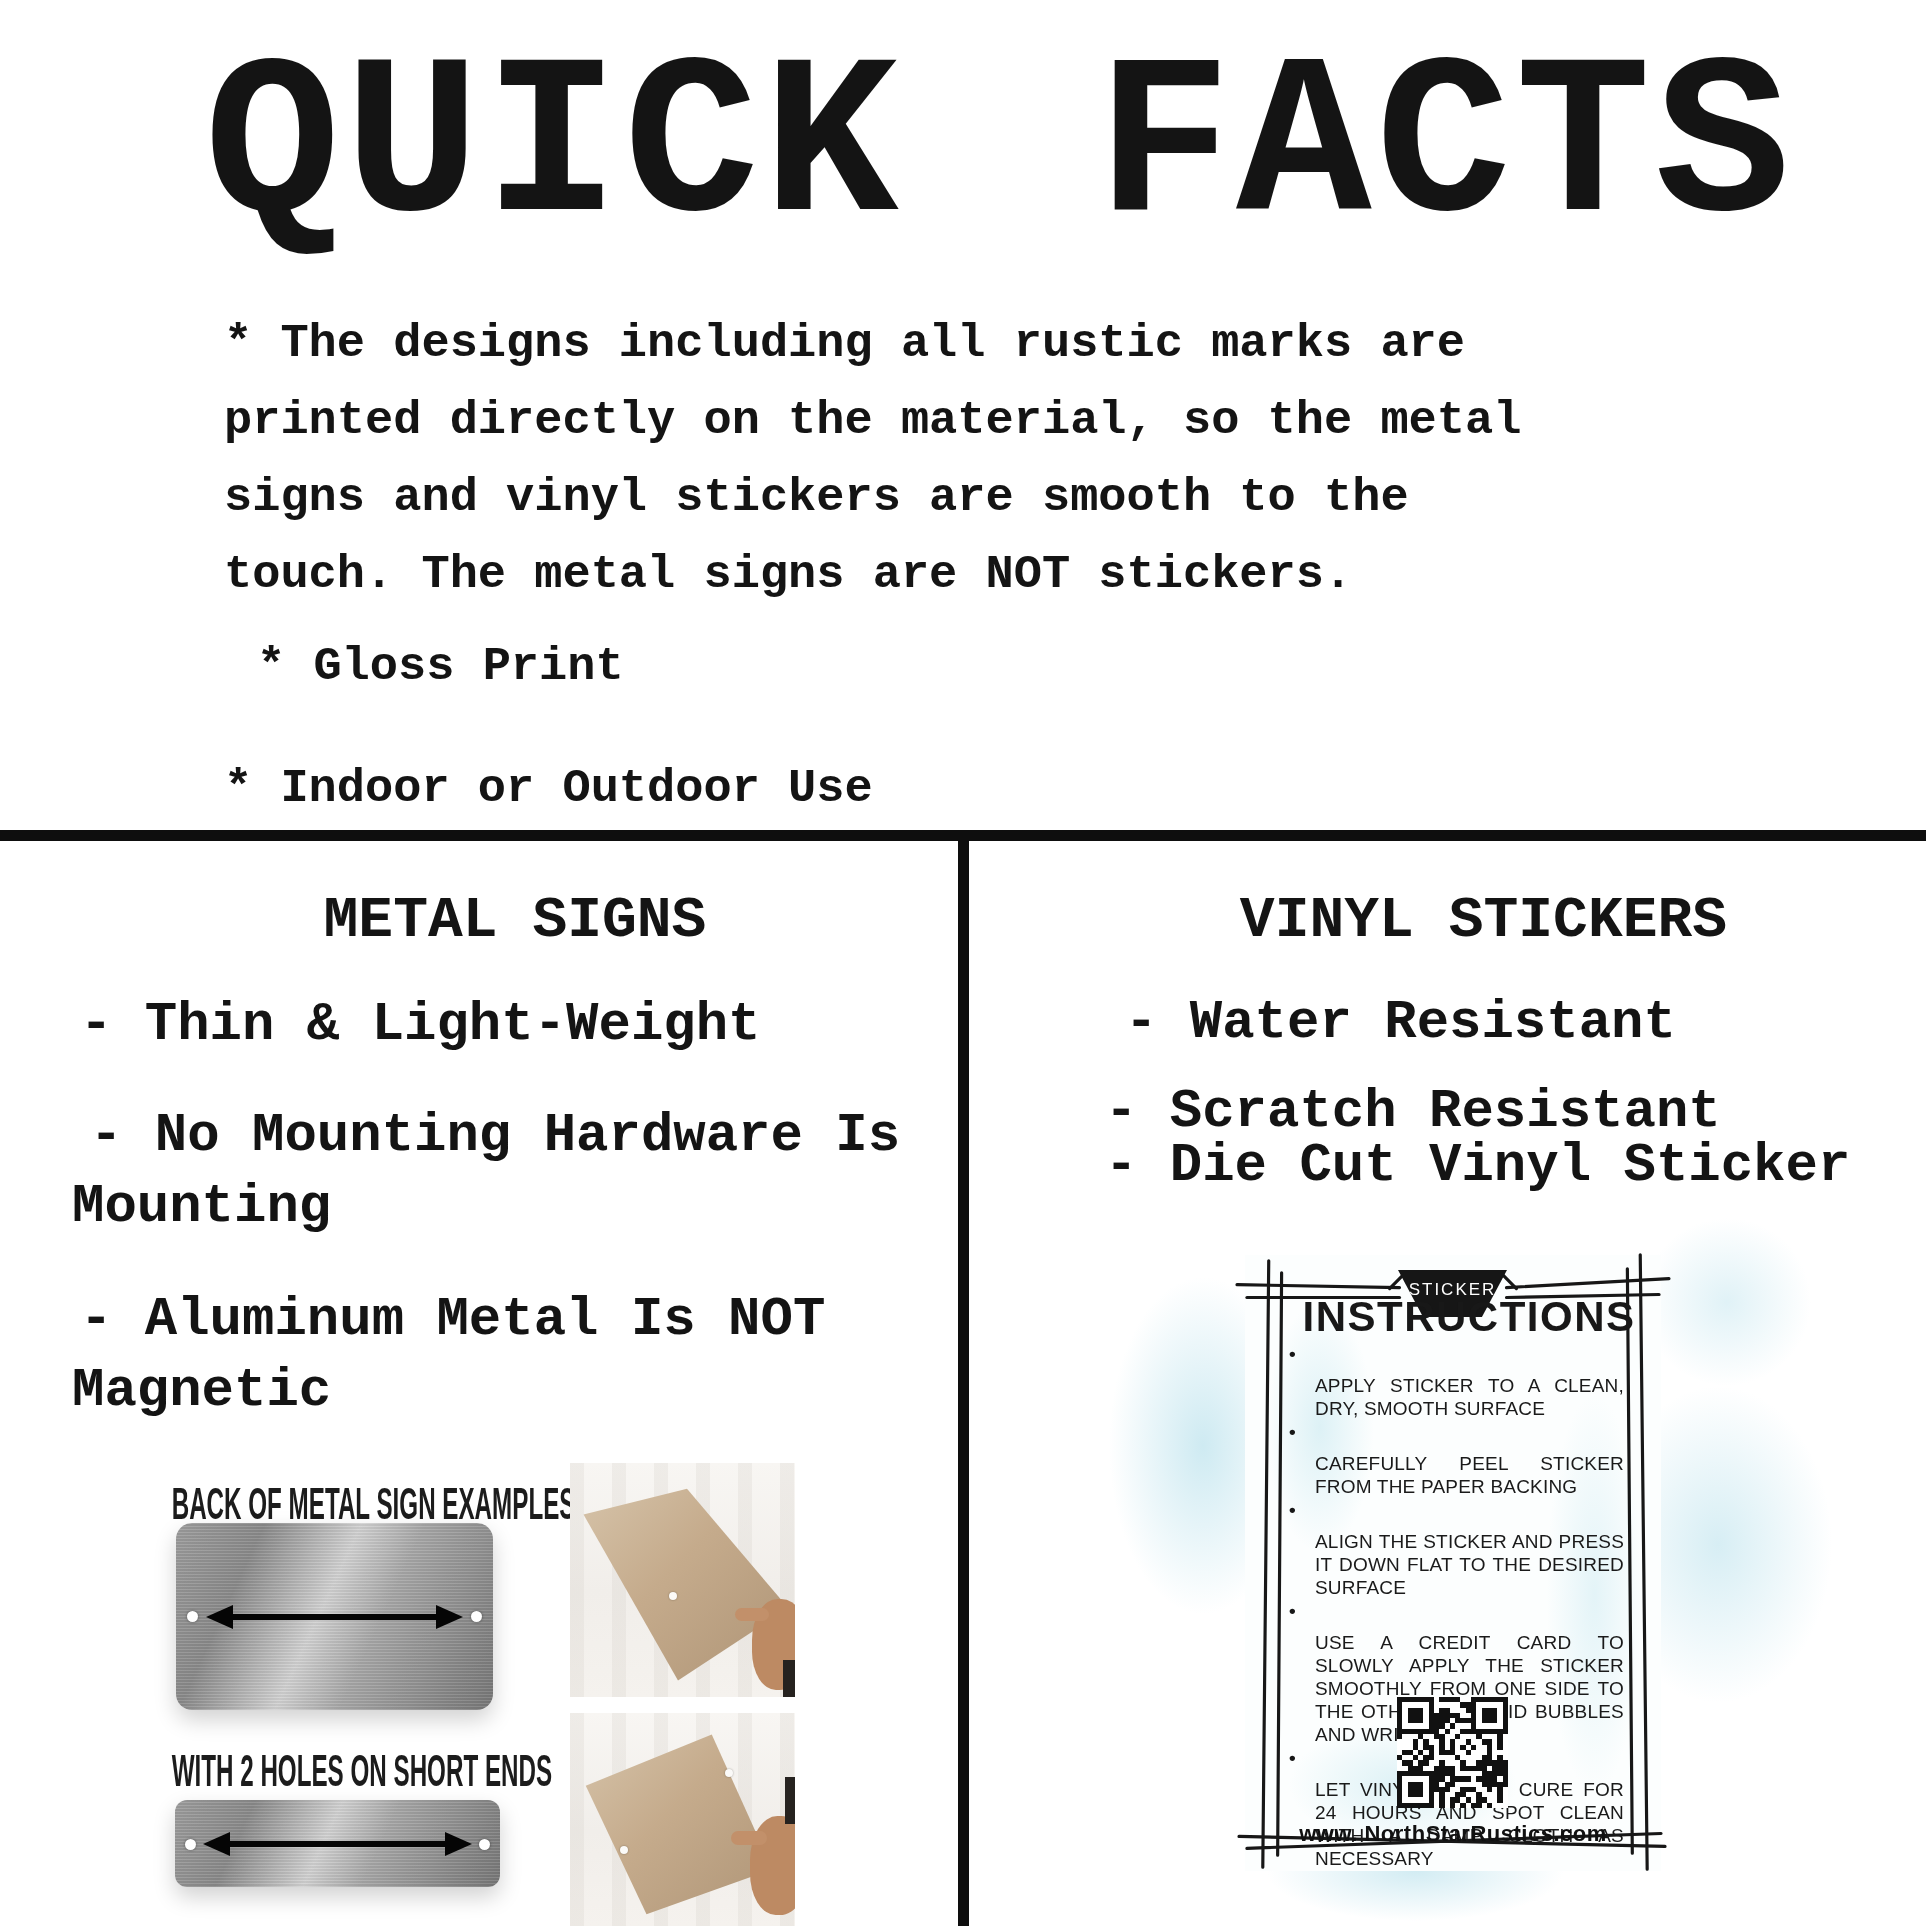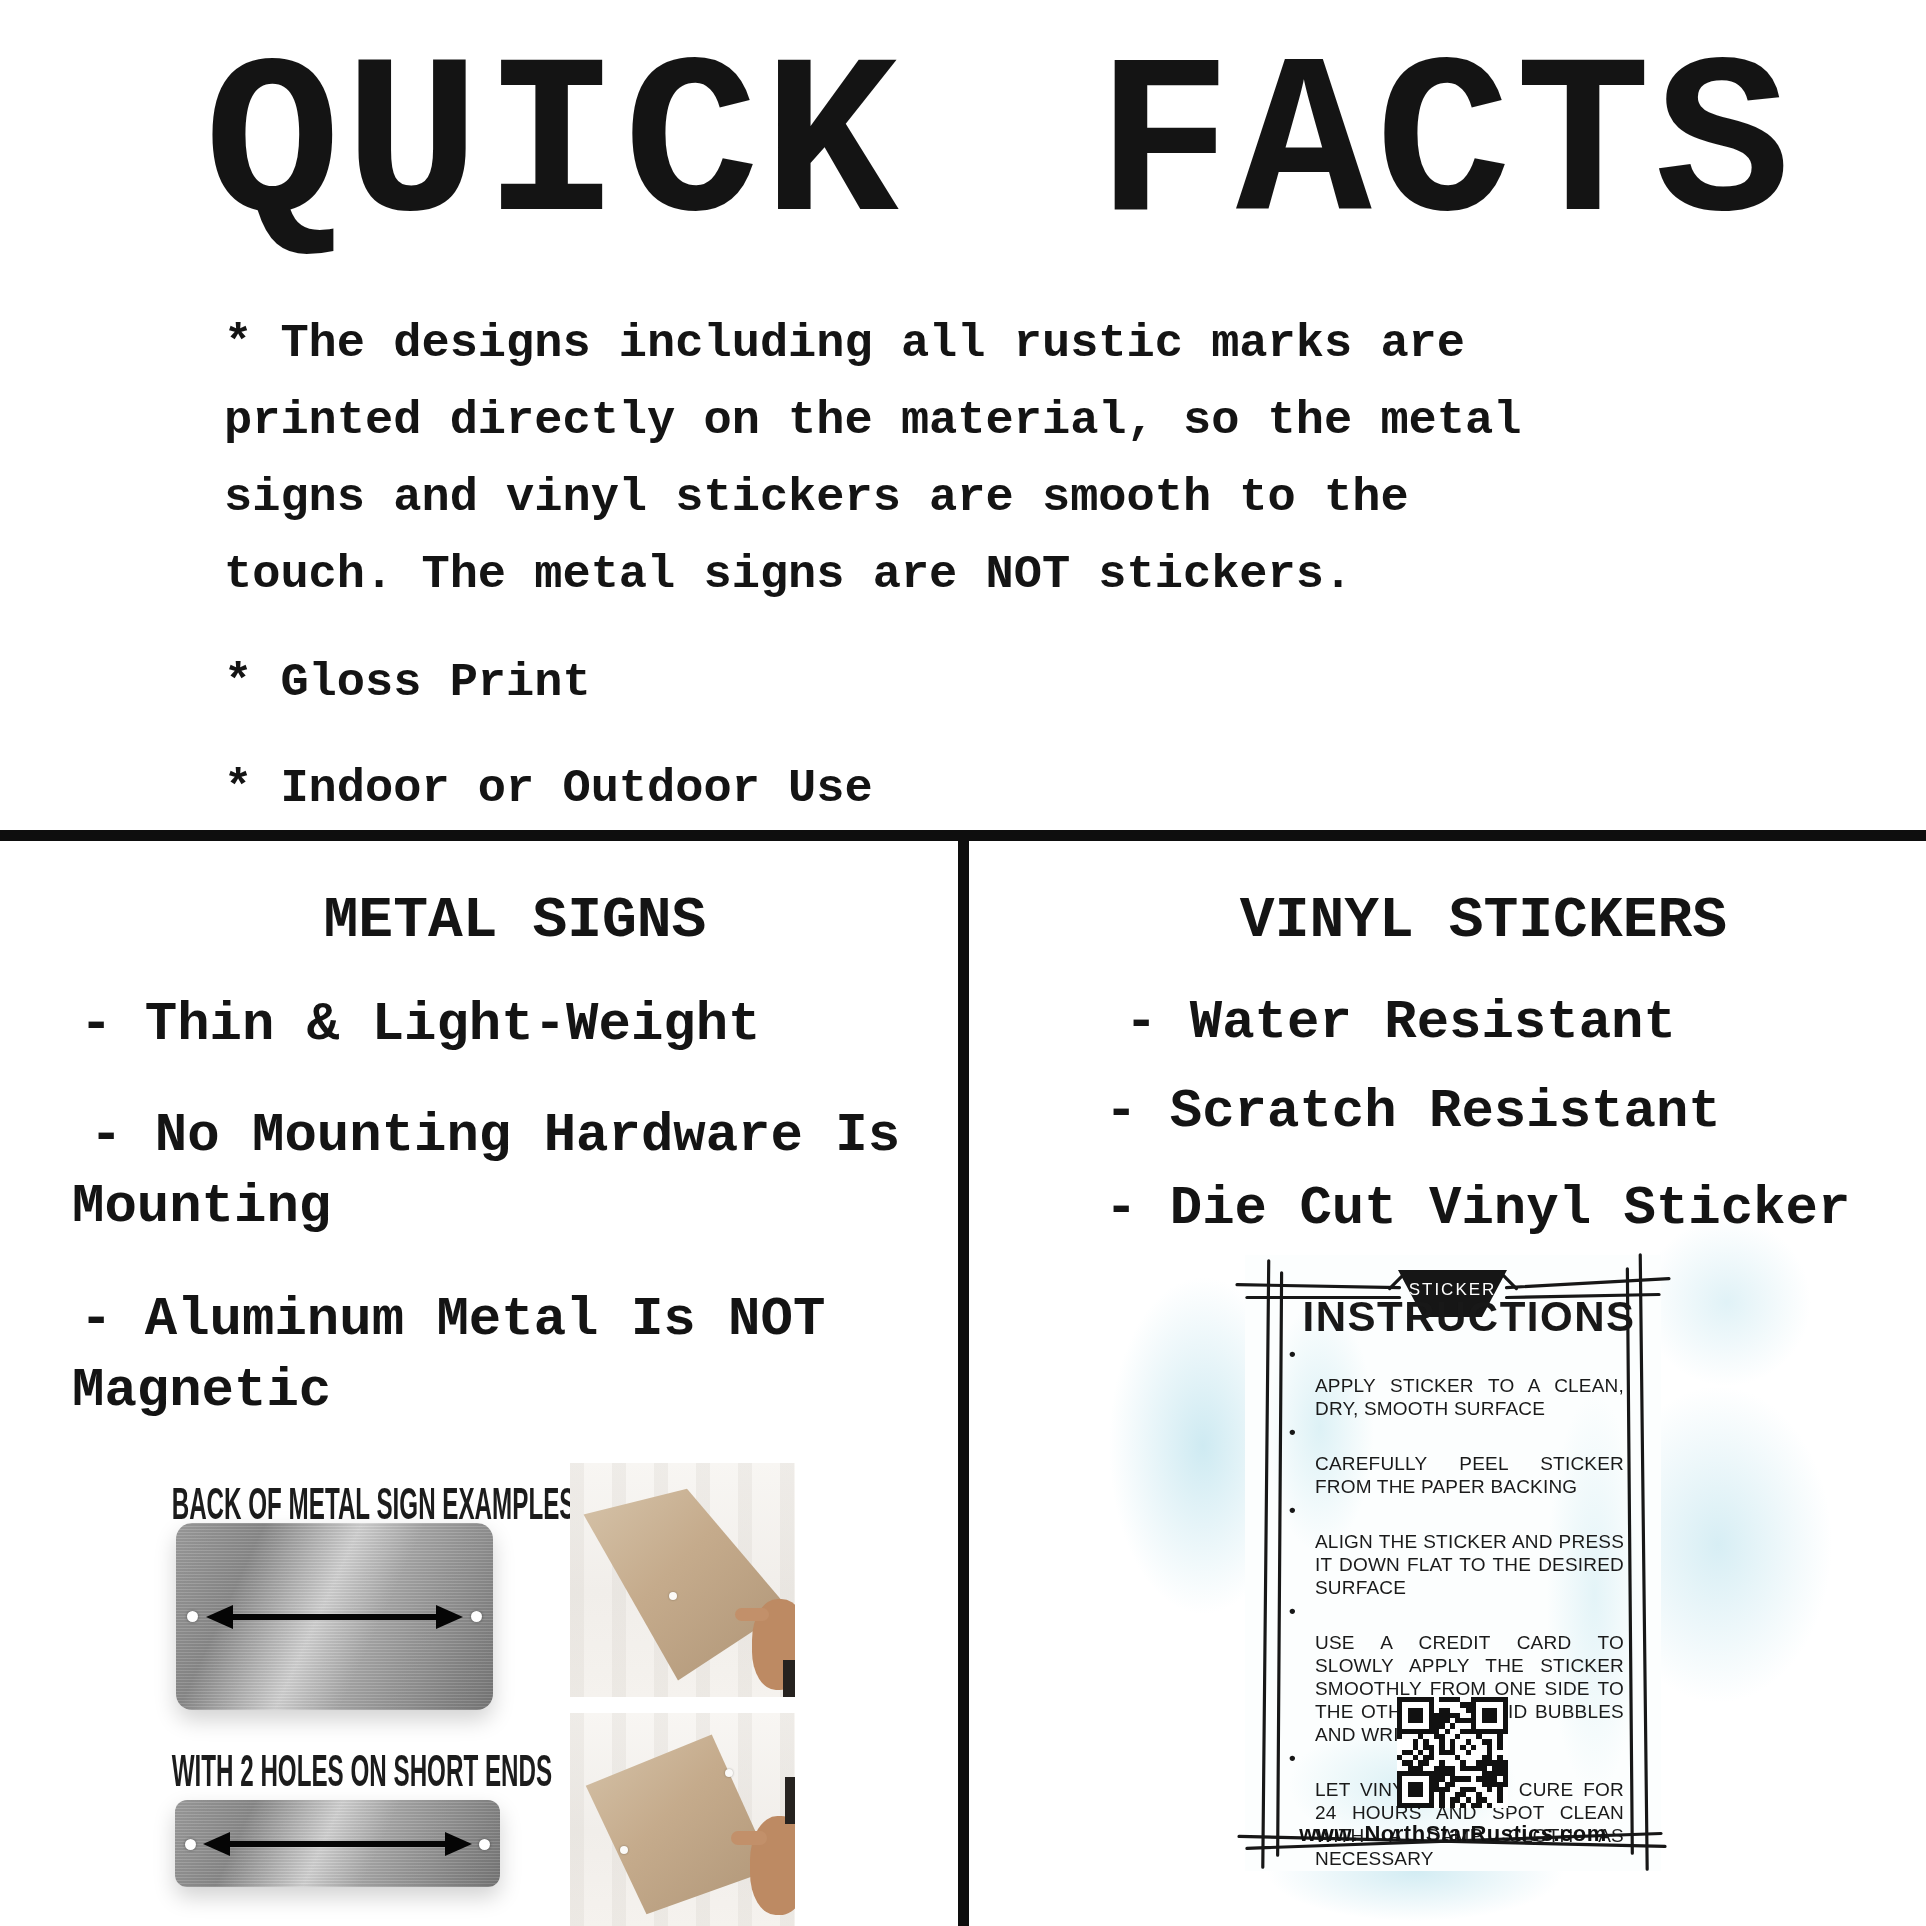--- a/index.html
+++ b/index.html
@@ -7,21 +7,21 @@
           font-family:"Liberation Mono",monospace;color:#131313;}
   .abs{position:absolute;}
   .mono{font-family:"Liberation Mono",monospace;font-weight:700;color:#141414;padding-left:36px;}
   .sans{font-family:"Liberation Sans",sans-serif;color:#171717;}
 
   
   .title{top:36px;left:0;width:100%;text-align:center;font-size:226px;line-height:1;
          letter-spacing:4px;word-spacing:54px;white-space:nowrap;}
   .intro{left:188px;top:305px;font-size:47px;line-height:77px;white-space:nowrap;}
   .fact{left:188px;font-size:47px;line-height:59px;white-space:nowrap;}
-  .fact-gloss{top:653px;}
+  .fact-gloss{top:637px;margin-left:33px;}
   .fact-indoor{top:759px;}
 
   
   .div-h{left:0;top:830px;width:1927px;height:11px;background:#0e0e0e;}
   .div-v{left:958px;top:830px;width:11px;height:1097px;background:#0e0e0e;}
 
   
   .col-head{width:958px;text-align:center;font-size:58px;line-height:73px;}
   .head-metal{left:0;top:884px;}
   .head-vinyl{left:969px;top:884px;width:957px;}
@@ -163,21 +163,21 @@
     <span class="p-hole" style="left:22%;top:62%;"></span>
     <span class="p-hole" style="left:69%;top:26%;"></span>
     <div class="hand" style="right:-16px;top:48%;width:61px;height:99px;"></div>
     <div class="finger" style="right:28px;top:55%;width:36px;height:14px;"></div>
     <div class="sleeve" style="right:0;top:30%;width:10px;height:22%;"></div>
   </div>
 
   <div class="abs mono col-head head-vinyl">VINYL STICKERS</div>
   <div class="abs mono bullet vb" style="top:991px;margin-left:20px;">- Water Resistant</div>
   <div class="abs mono bullet vb" style="top:1080px;">- Scratch Resistant</div>
-  <div class="abs mono bullet vb" style="top:1177px;">- Die Cut Vinyl Sticker</div>
+  <div class="abs mono bullet vb" style="top:1134px;">- Die Cut Vinyl Sticker</div>
 
   <div class="abs blob blob1"></div>
   <div class="abs blob blob2"></div>
   <div class="abs blob blob3"></div>
   <div class="abs blob blob4"></div>
 
   <div class="abs card sans">
     <svg class="frame-svg" width="440" height="640" viewBox="-12 -12 444 646">
       <g stroke="#171717" stroke-width="3.2" stroke-linecap="round">
         <line x1="-8" y1="30" x2="156" y2="33"></line>

